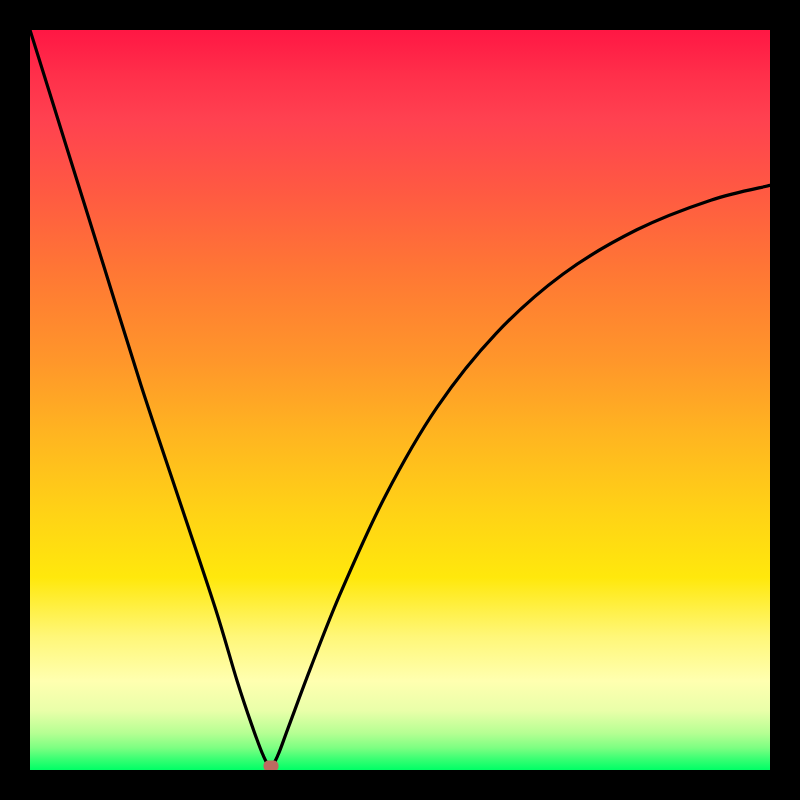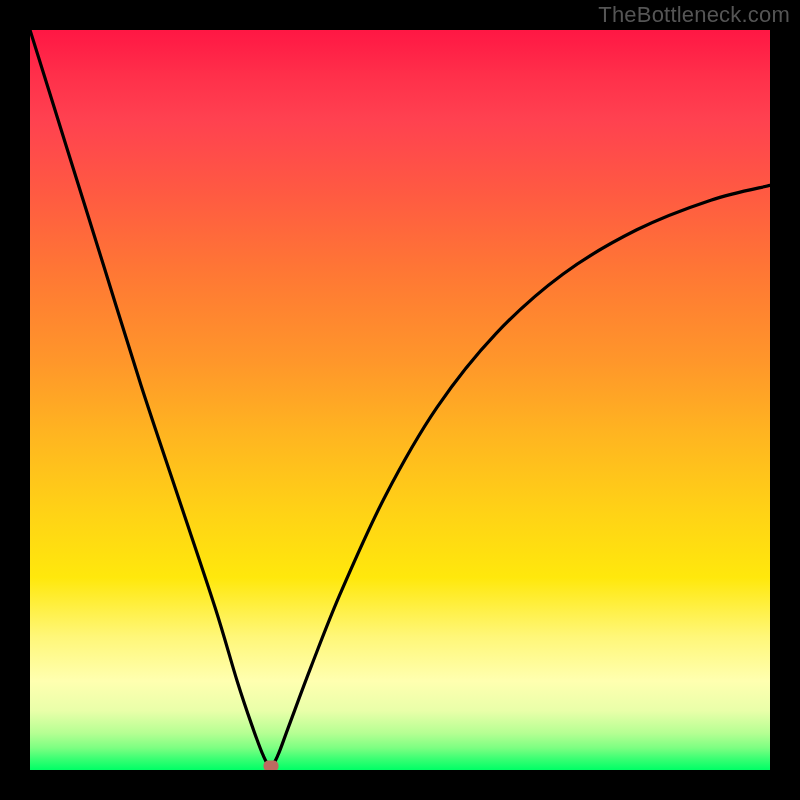--- a/index.html
+++ b/index.html
@@ -73,21 +73,20 @@
     background: #bd6a60;
     border-radius: 5px;
     transform: translate(-50%, -50%);
   }
 </style>
 </head>
 <body>
 
 <div class="chart-container">
 
-  <div class="watermark">TheBottleneck.com</div>
 
   <div class="plot-area">
     <div class="gradient-bg"></div>
 
     <svg class="curve-svg" viewBox="0 0 740 740" preserveAspectRatio="none">
       <path id="curve-path" fill="none" stroke="#000000" stroke-width="3.2" stroke-linecap="round" stroke-linejoin="round" d="M 0.00 0.00 C 6.17 19.73, 24.67 78.93, 37.00 118.40 C 49.33 157.87, 61.67 197.33, 74.00 236.80 C 86.33 276.27, 98.67 316.97, 111.00 355.20 C 123.33 393.43, 135.67 429.20, 148.00 466.20 C 160.33 503.20, 175.13 546.37, 185.00 577.20 C 194.87 608.03, 201.03 631.47, 207.20 651.20 C 213.37 670.93, 217.68 683.27, 222.00 695.60 C 226.32 707.93, 230.02 718.42, 233.10 725.20 C 236.18 731.98, 238.03 736.30, 240.50 736.30 C 242.97 736.30, 244.82 731.98, 247.90 725.20 C 250.98 718.42, 253.45 710.40, 259.00 695.60 C 264.55 680.80, 272.57 658.60, 281.20 636.40 C 289.83 614.20, 298.47 590.77, 310.80 562.40 C 323.13 534.03, 339.17 497.03, 355.20 466.20 C 371.23 435.37, 388.50 404.53, 407.00 377.40 C 425.50 350.27, 445.23 325.60, 466.20 303.40 C 487.17 281.20, 509.37 261.47, 532.80 244.20 C 556.23 226.93, 582.13 212.13, 606.80 199.80 C 631.47 187.47, 658.60 177.60, 680.80 170.20 C 703.00 162.80, 730.13 157.87, 740.00 155.40"></path>
     </svg>
 
     <div class="marker" id="marker" style="left: 240.5px; top: 736.3px; background: rgb(189, 106, 96);"></div>
   </div>

